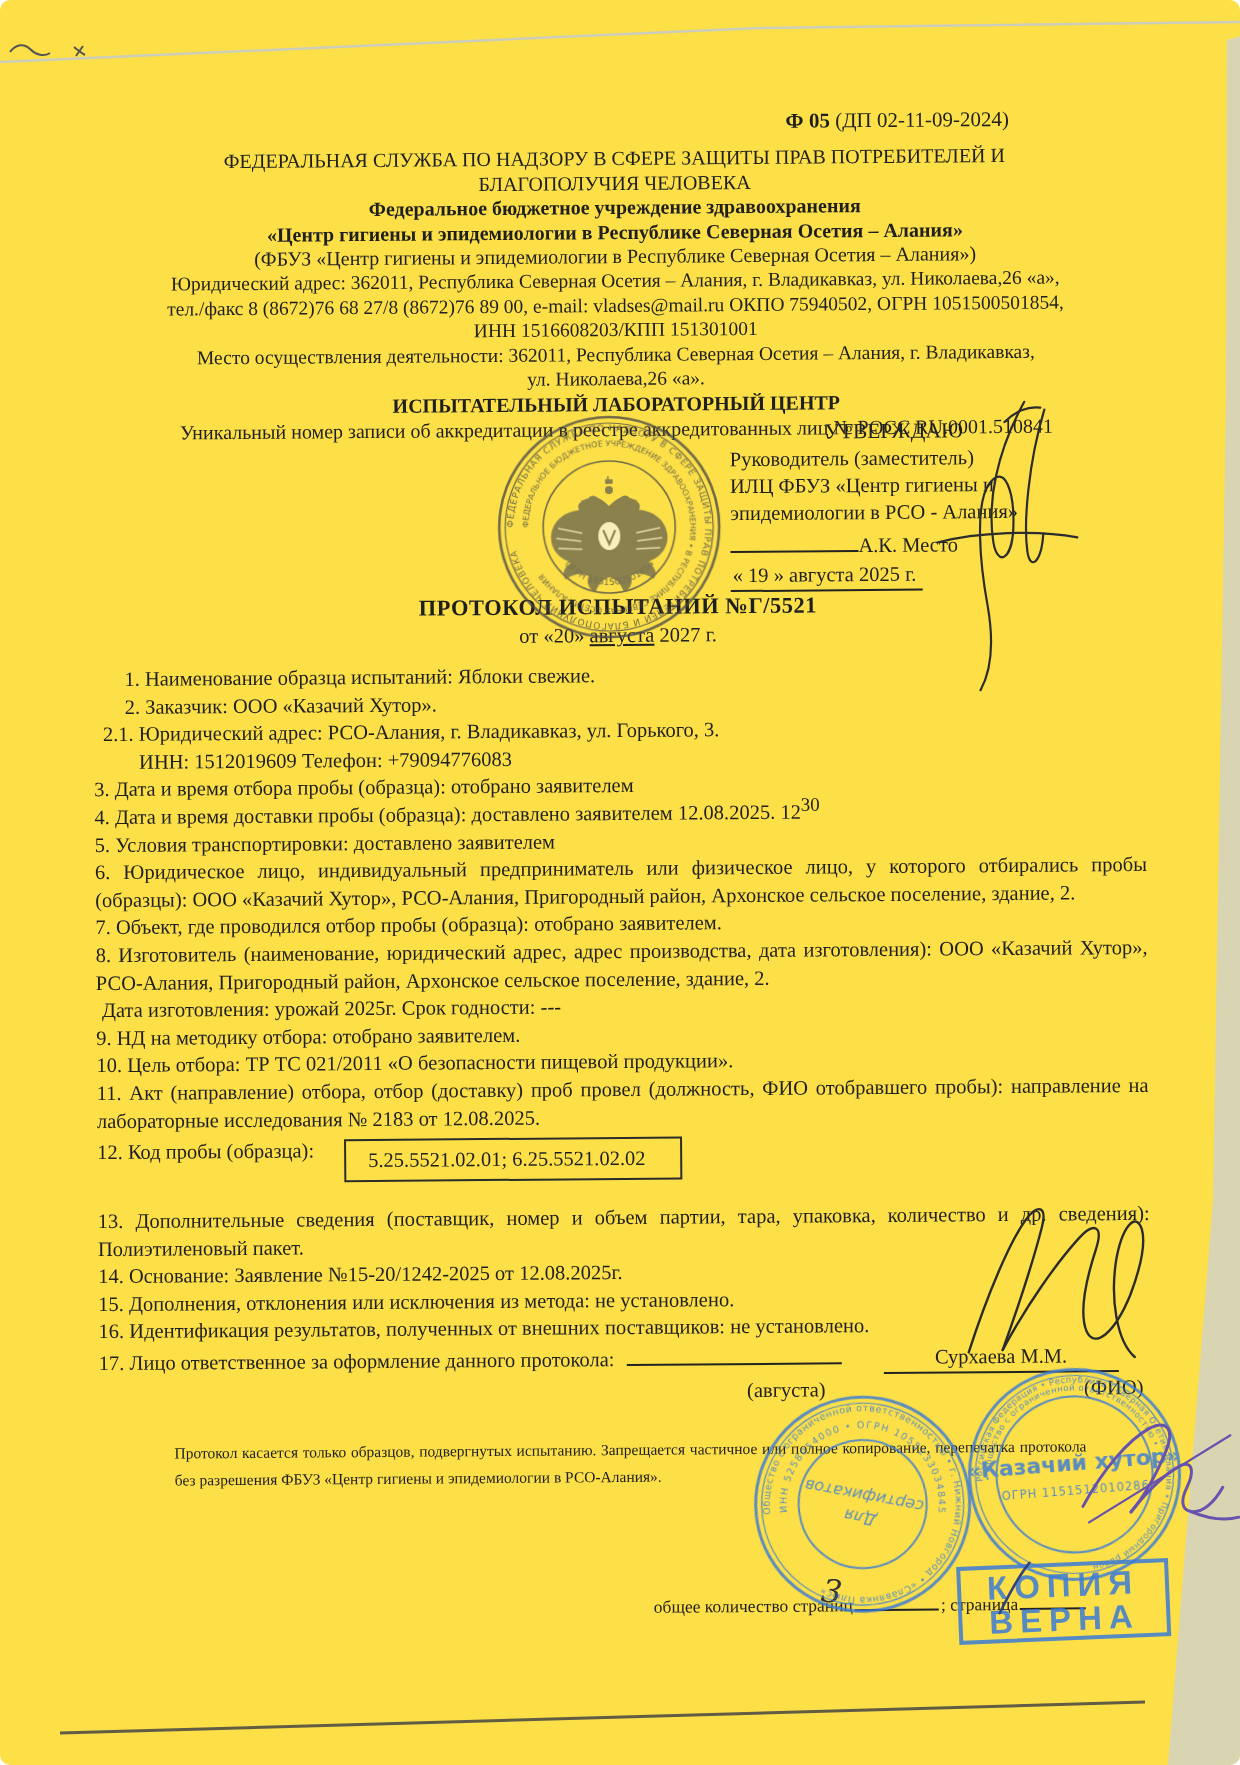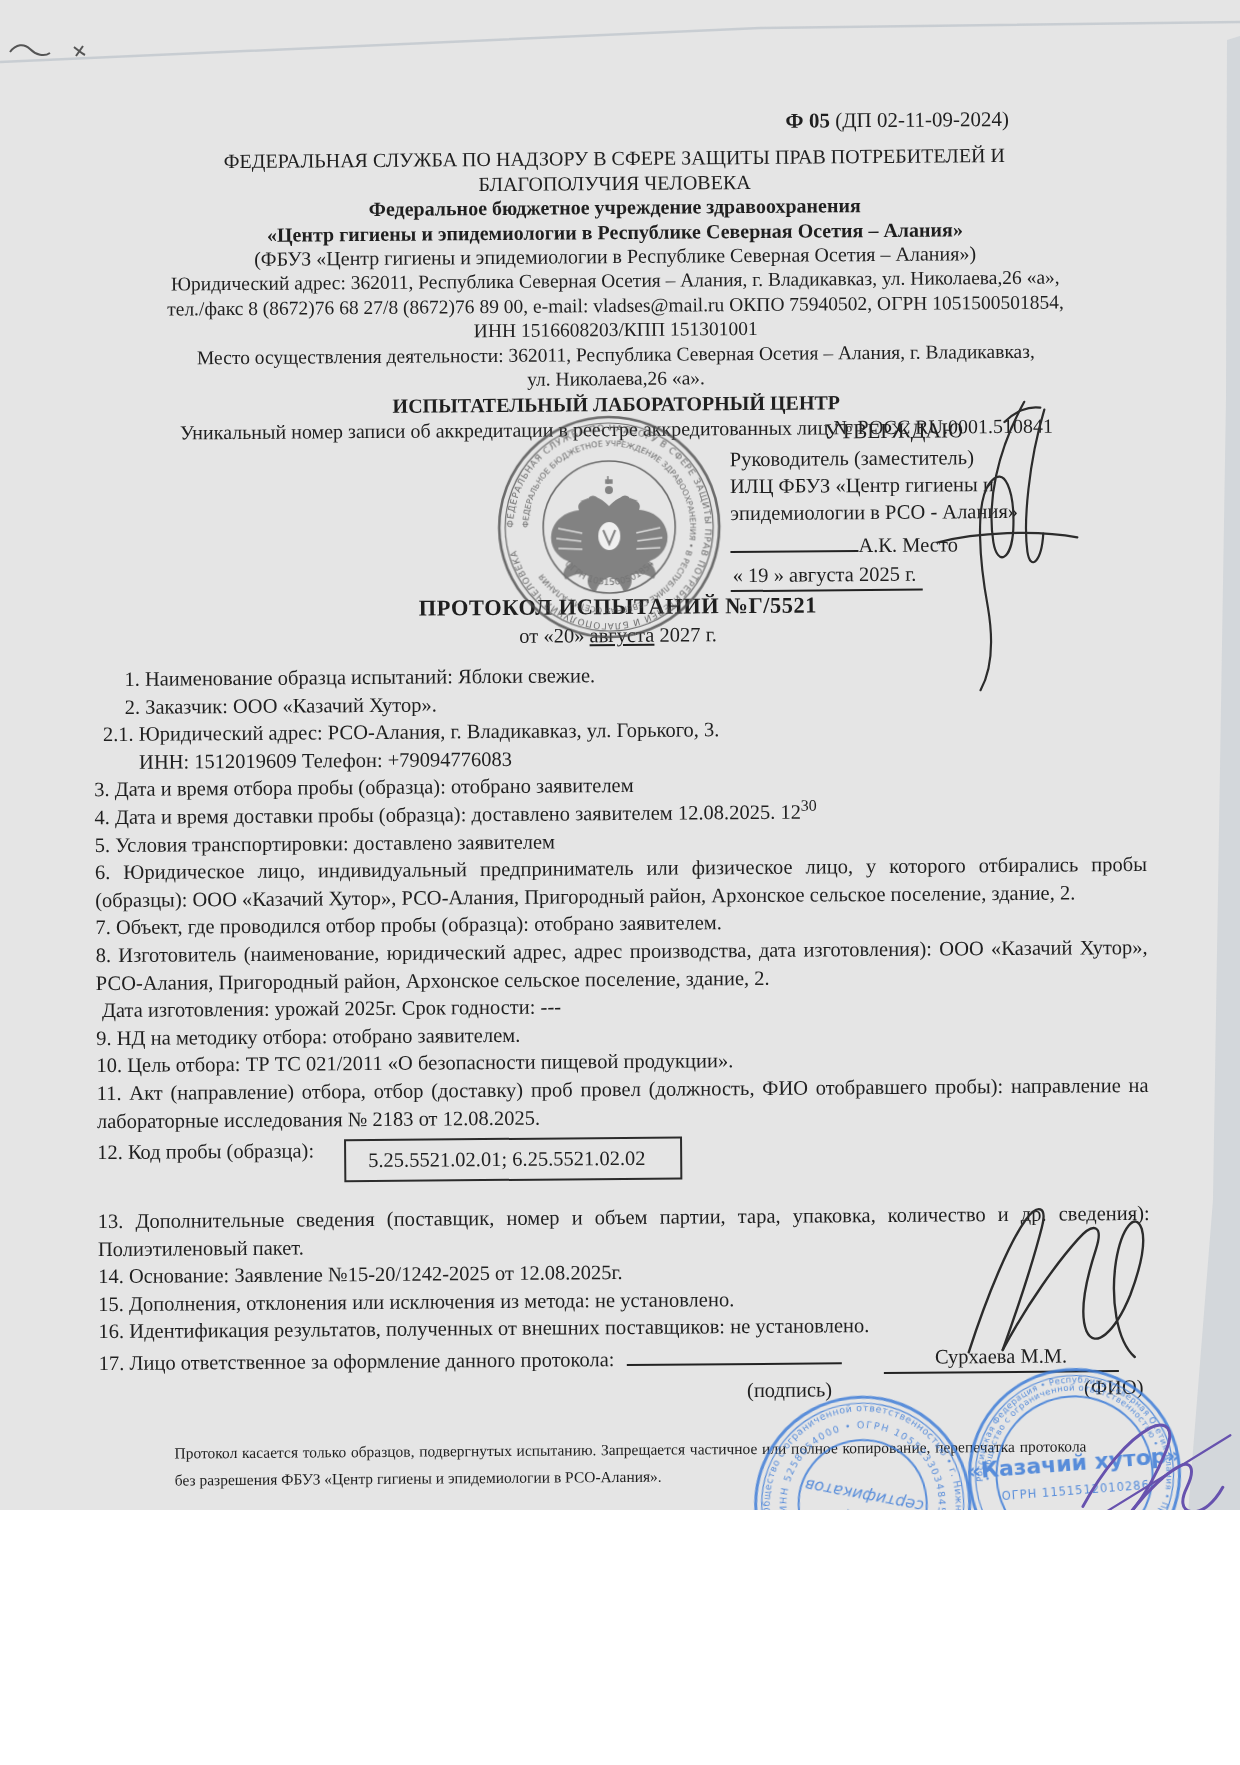--- a/index.html
+++ b/index.html
@@ -1,17 +1,17 @@
 <!DOCTYPE html>
 <html><head>
 <meta charset="utf-8">
 <style>
   html,body{margin:0;padding:0;background:#ffffff;}
-  .canvas{position:relative;width:1240px;height:1510px;overflow:hidden;background:#e5e5e5;
-          font-family:"Liberation Serif",serif;color:#1f1f1f;}
+  .canvas{position:relative;width:1240px;height:1765px;overflow:hidden;background:#fde047;
+          font-family:"Liberation Serif",serif;color:#1f1f1f;border-radius:10px;}
   .bg-svg{position:absolute;left:0;top:0;z-index:0;}
   .tilt{position:absolute;left:0;top:0;width:1240px;height:1765px;z-index:1;
         transform:rotate(-0.45deg);transform-origin:620px 880px;}
   .abs{position:absolute;}
   
   .form-code{left:600px;top:110px;width:415px;text-align:right;font-size:21px;}
   .form-code b{font-weight:bold;}
   
   .header{left:60px;top:146px;width:1120px;text-align:center;font-size:20px;line-height:24.6px;}
   .hdr-b{font-weight:bold;}
@@ -27,21 +27,21 @@
   .doc-subtitle{left:0;top:624px;width:1240px;text-align:center;font-size:20.5px;font-weight:normal;}
   .u-month{text-decoration:underline;margin-top:10px;}
   
   .doc-body{left:95px;top:662px;width:1052px;font-size:20.5px;line-height:27.6px;}
   .doc-body p{margin:0;}
   .j{text-align:justify;}
   .ind{padding-left:31px;}
   .ind2{padding-left:9px;}
   .ind3{padding-left:45px;}
   .ind4{padding-left:6px;}
-  sup{font-size:16px;vertical-align:super;line-height:0;}
+  sup{font-size:19px;vertical-align:super;line-height:0;}
   .code-row{display:flex;align-items:flex-start;margin:4px 0 24px 0;}
   .code-box{border:2px solid #2b2b2b;margin-left:30px;margin-top:2px;padding:8px 22px 9px 22px;
             min-width:290px;font-size:20.5px;line-height:22px;}
   .sig-row{white-space:nowrap;margin-top:1px;}
   .w215{width:215px;margin-left:12px;}
   .fio-line{display:inline-block;border-bottom:2px solid #222;width:235px;margin-left:42px;
             text-align:center;padding-bottom:0;}
   .captions{position:relative;height:30px;}
   .cap-sign{position:absolute;left:648px;top:2px;}
   .cap-fio{position:absolute;left:985px;top:2px;}
@@ -138,21 +138,21 @@
         <span class="code-box">5.25.5521.02.01; 6.25.5521.02.02</span>
       </div>
       <p class="j">13. Дополнительные сведения (поставщик, номер и объем партии, тара, упаковка, количество и др. сведения): Полиэтиленовый пакет.</p>
       <p>14. Основание: Заявление №15-20/1242-2025 от 12.08.2025г.</p>
       <p>15. Дополнения, отклонения или исключения из метода: не установлено.</p>
       <p>16. Идентификация результатов, полученных от внешних поставщиков: не установлено.</p>
       <div class="sig-row">
         <span>17. Лицо ответственное за оформление данного протокола:</span><span class="uline w215"></span><span class="fio-line">Сурхаева М.М.</span>
       </div>
       <div class="captions">
-        <span class="cap-sign">(подпись)</span>
+        <span class="cap-sign">(августа)</span>
         <span class="cap-fio">(ФИО)</span>
       </div>
     </div>
 
     <div class="abs disclaimer">Протокол касается только образцов, подвергнутых испытанию. Запрещается частичное или полное копирование, перепечатка протокола без разрешения ФБУЗ «Центр гигиены и эпидемиологии в РСО-Алания».</div>
 
     <div class="abs footer">
       <span>общее количество страниц</span><span class="uline fu1"></span><span>; страница</span><span class="uline fu2"></span>
       <span class="hw-three">3</span>
     </div>

